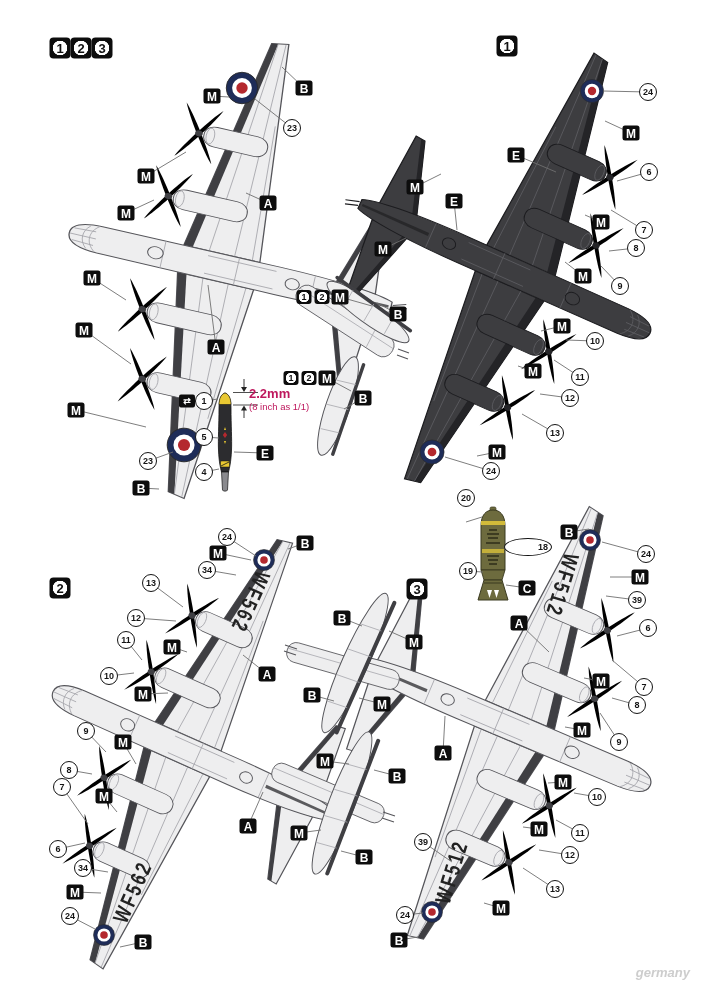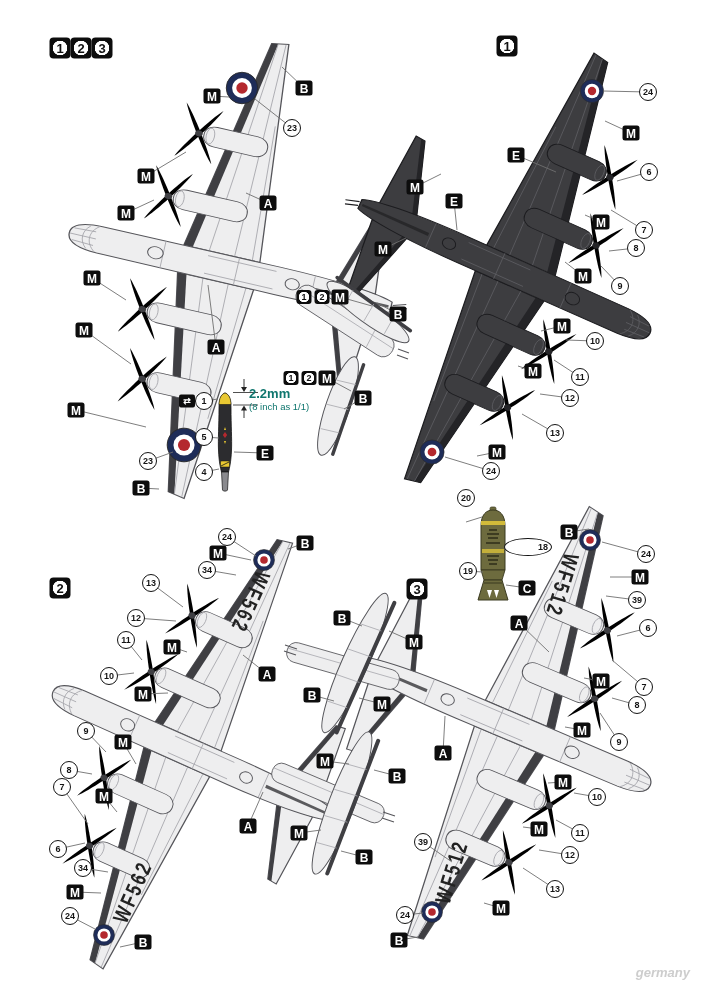--- a/index.html
+++ b/index.html
@@ -33,21 +33,21 @@
   .co-section{width:21px;height:21px;border-radius:4px;color:#111;font-size:13px;font-weight:900;
               background:radial-gradient(circle,#fff 0 7px,var(--label-bg) 7.5px);}
   .co-numbox{width:15px;height:14px;border-radius:3px;color:#111;font-size:9px;font-weight:900;
              background:radial-gradient(circle,#fff 0 5px,var(--label-bg) 5.5px);}
   .co-decal{width:16px;height:13px;background:var(--label-bg);color:#fff;font-size:9px;
             border-radius:2px;font-weight:bold;}
 
   .serial{position:absolute;font-weight:bold;font-size:20px;letter-spacing:3px;color:#222;
           white-space:nowrap;}
 
-  .dim{position:absolute;left:249px;top:386px;color:#0f766e;}
+  .dim{position:absolute;left:249px;top:386px;color:#be185d;}
   .dim-l1{font-weight:bold;font-size:13px;}
   .dim-l2{font-size:9.5px;}
 
   .wm{position:absolute;right:14px;bottom:20px;text-align:right;font-style:italic;
       pointer-events:none;}
   .wm-line1{font-weight:bold;font-size:23px;color:var(--watermark);}
   .wm-brand{font-weight:900;font-size:40px;color:#ececec;letter-spacing:1px;margin-top:-6px;
             text-shadow:-1px -1px 0 #c2c2c2,1px -1px 0 #c2c2c2,-1px 1px 0 #c2c2c2,1px 1px 0 #c2c2c2;}
   .wm-country{font-weight:bold;font-size:13px;color:var(--watermark);margin-top:-9px;padding-right:4px;}
 </style>

